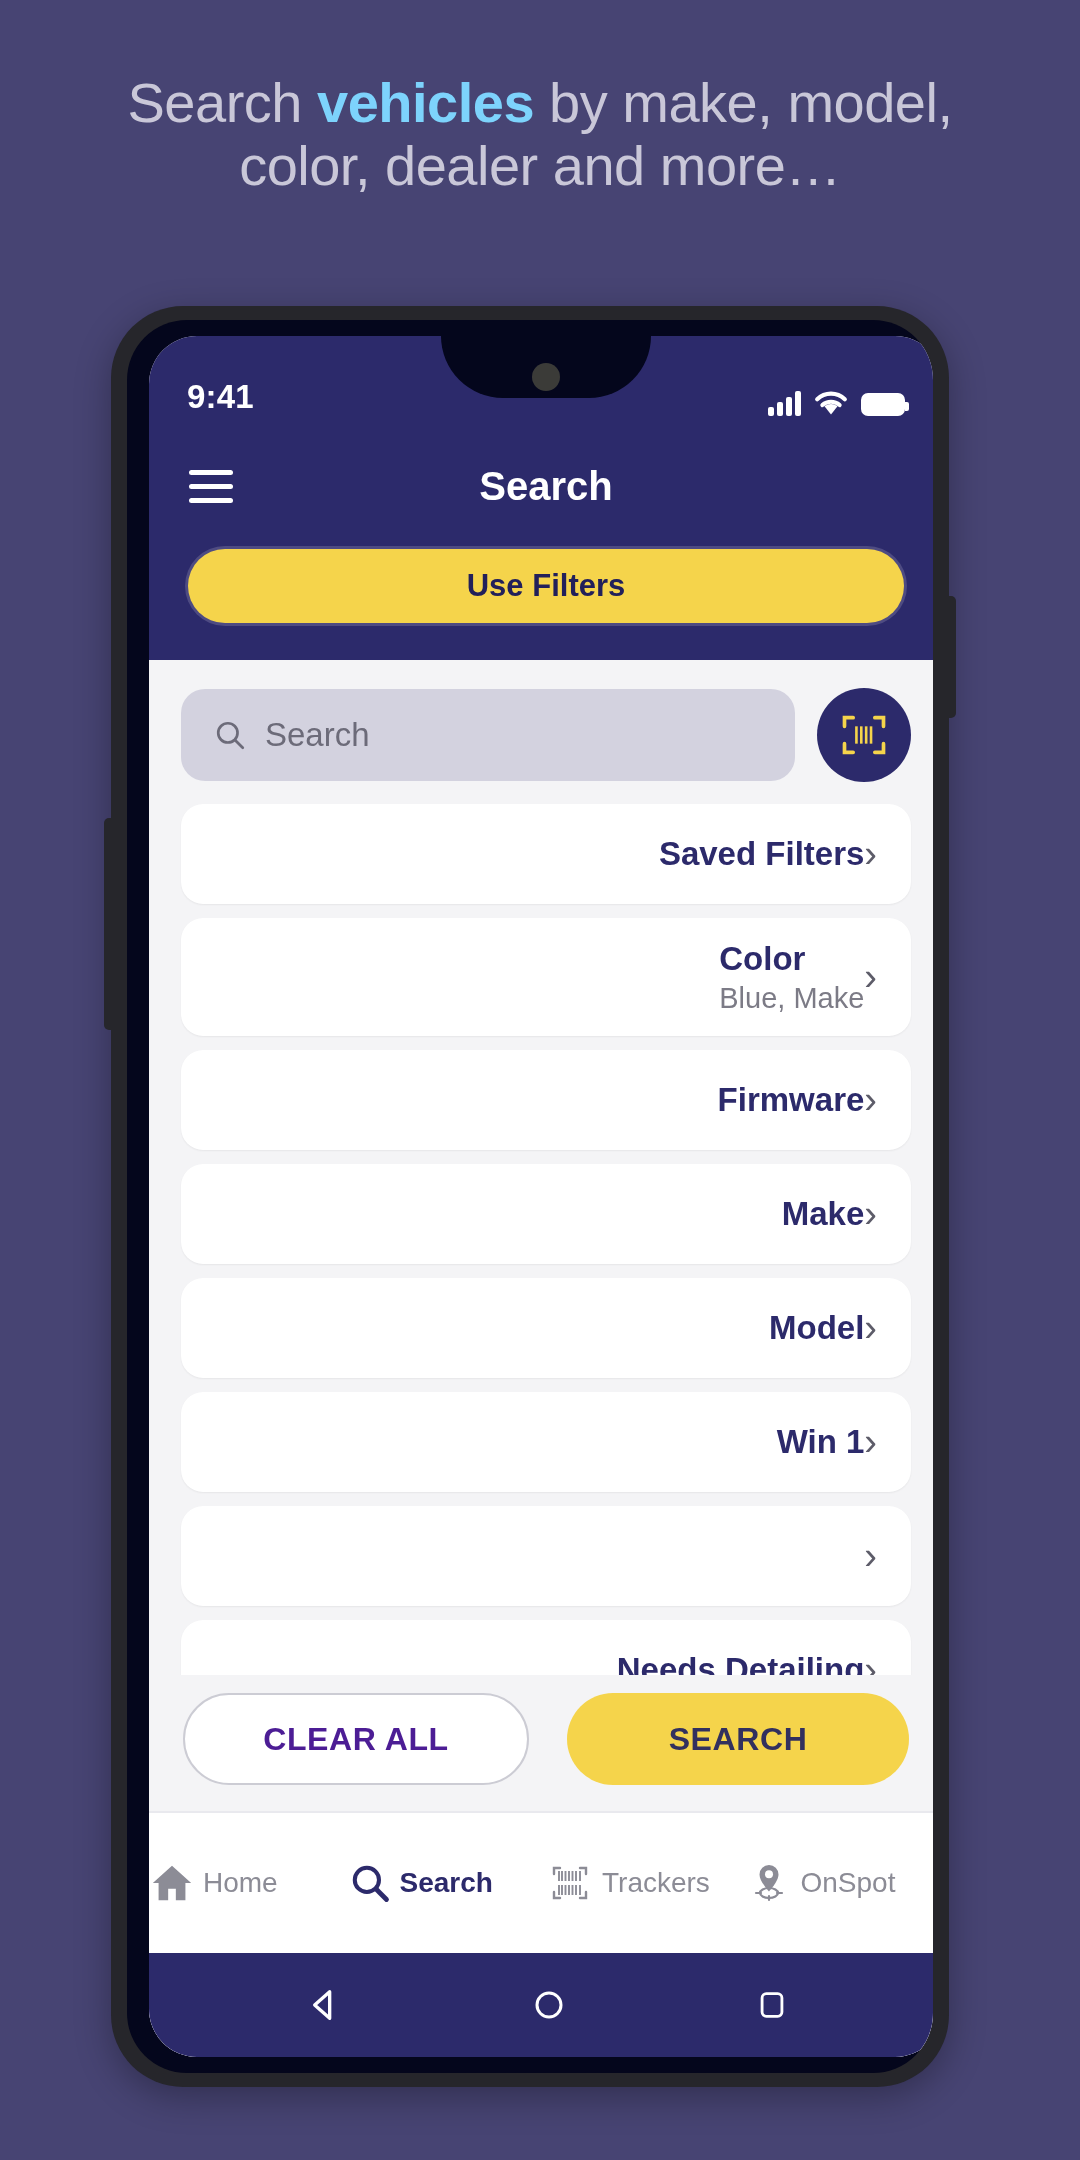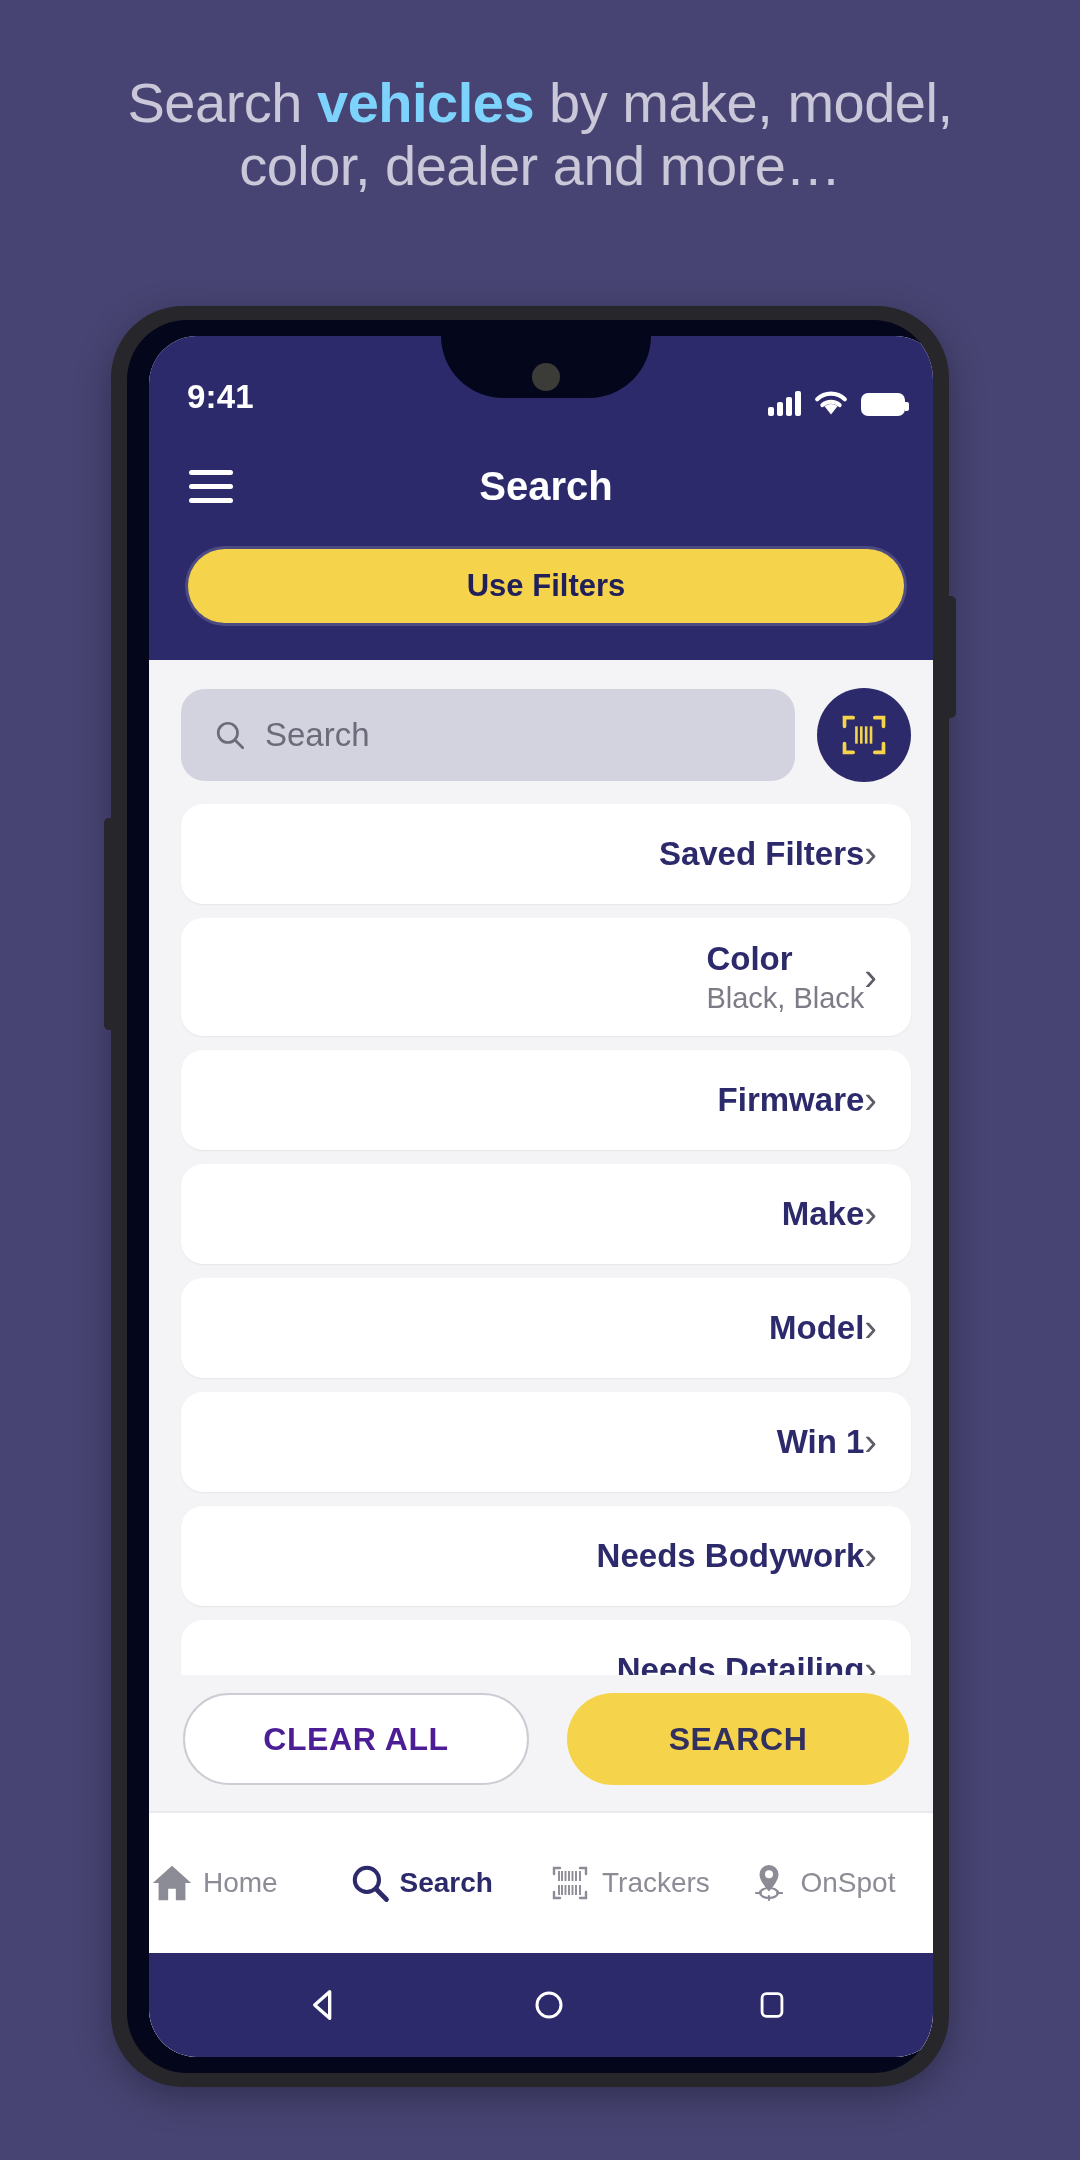--- a/index.html
+++ b/index.html
@@ -425,21 +425,21 @@
           <div class="frow">
             <div class="frow-texts">
               <span class="frow-label">Saved Filters</span>
             </div>
             <span class="chev">›</span>
           </div>
 
           <div class="frow two">
             <div class="frow-texts">
               <span class="frow-label">Color</span>
-              <span class="frow-value">Black, Black</span>
+              <span class="frow-value">Blue, Make</span>
             </div>
             <span class="chev">›</span>
           </div>
 
           <div class="frow">
             <div class="frow-texts">
               <span class="frow-label">Firmware</span>
             </div>
             <span class="chev">›</span>
           </div>
@@ -459,23 +459,20 @@
           </div>
 
           <div class="frow">
             <div class="frow-texts">
               <span class="frow-label">Win 1</span>
             </div>
             <span class="chev">›</span>
           </div>
 
           <div class="frow">
-            <div class="frow-texts">
-              <span class="frow-label">Needs Bodywork</span>
-            </div>
             <span class="chev">›</span>
           </div>
 
           <div class="frow">
             <div class="frow-texts">
               <span class="frow-label">Needs Detailing</span>
             </div>
             <span class="chev">›</span>
           </div>
         </div>

